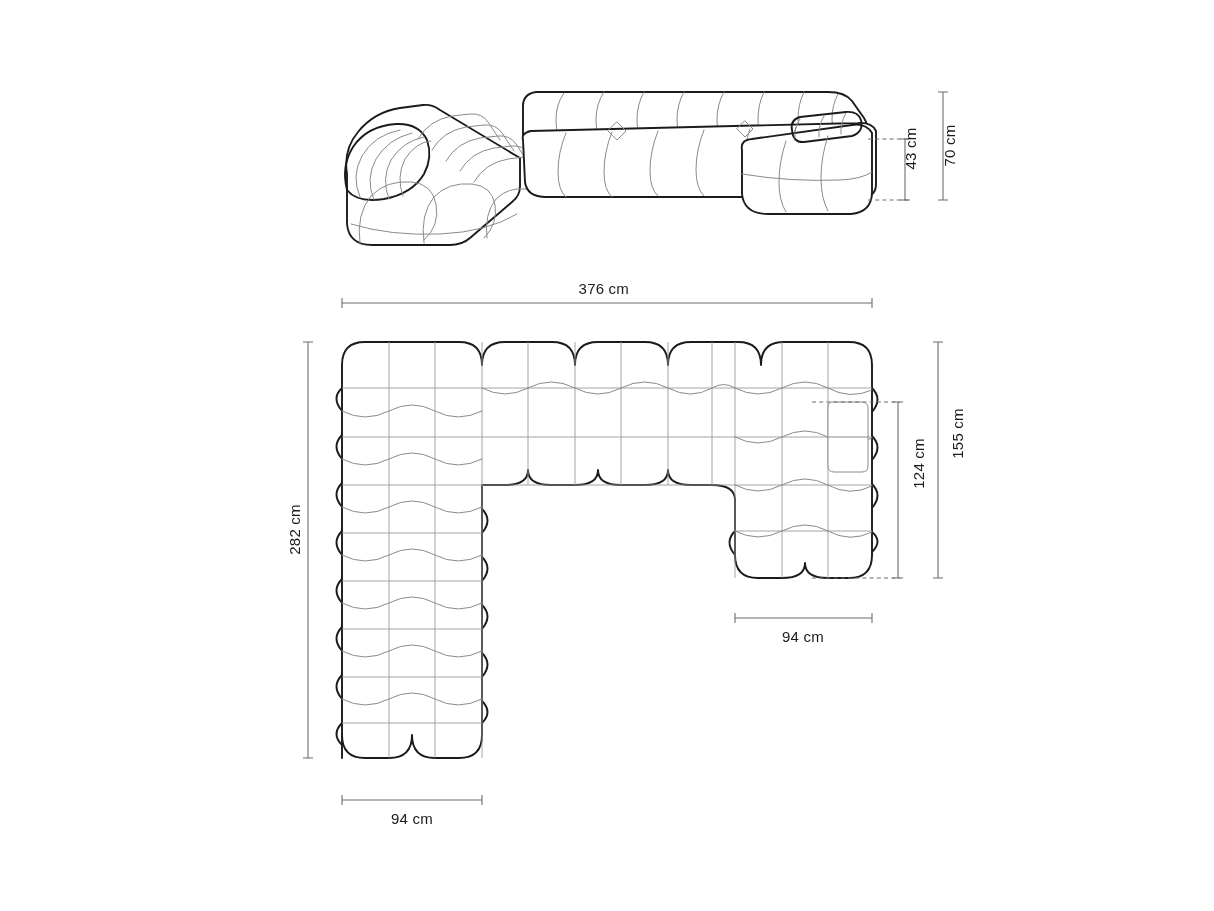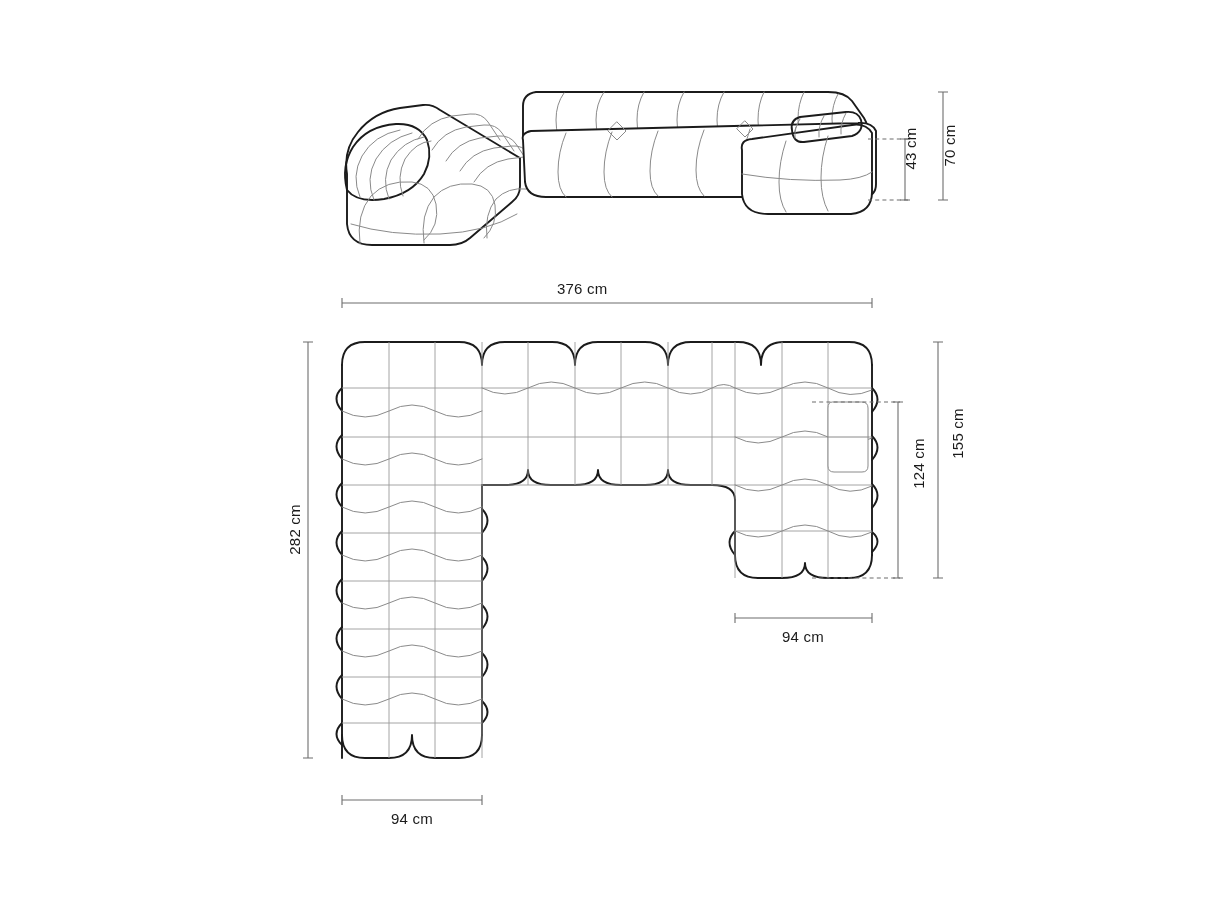--- a/index.html
+++ b/index.html
@@ -321,21 +321,21 @@
       <path class="dimline" d="M 342,800 L 482,800"></path>
       <path class="tickm" d="M 342,795 L 342,805 M 482,795 L 482,805"></path>
     </g>
 
   </svg>
 
   <div class="dim-label rot" style="left:919px; top:137px; width:60px; text-align:center;">70 cm</div>
 
   <div class="dim-label rot" style="left:880px; top:140px; width:60px; text-align:center;">43 cm</div>
 
-  <div class="dim-label" style="left:557px; top:280px; width:100px; text-align:left;">376 cm</div>
+  <div class="dim-label" style="left:529px; top:280px; width:100px; text-align:right;">376 cm</div>
 
   <div class="dim-label rot" style="left:259px; top:521px; width:70px; text-align:center;">282 cm</div>
 
   <div class="dim-label rot" style="left:922px; top:425px; width:70px; text-align:center;">155 cm</div>
 
   <div class="dim-label rot" style="left:883px; top:455px; width:70px; text-align:center;">124 cm</div>
 
   <div class="dim-label" style="left:763px; top:628px; width:80px; text-align:center;">94 cm</div>
 
   <div class="dim-label" style="left:372px; top:810px; width:80px; text-align:center;">94 cm</div>

